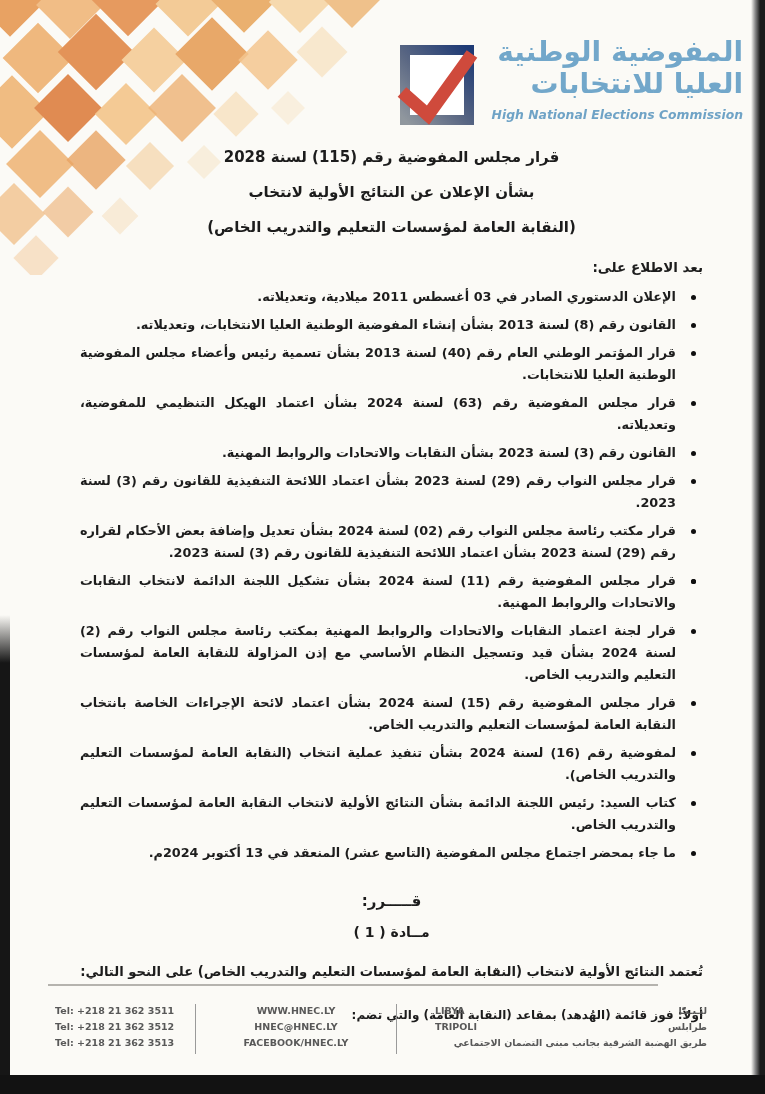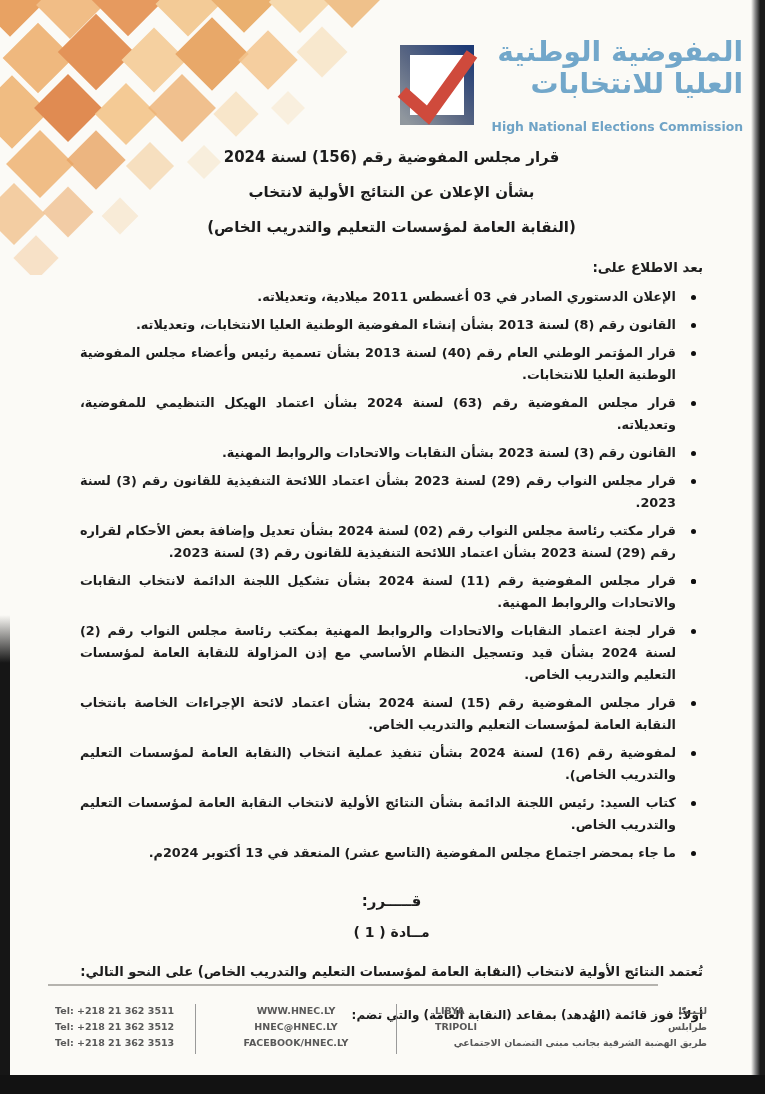--- a/index.html
+++ b/index.html
@@ -7,21 +7,21 @@
          font-family:"DejaVu Sans",sans-serif;}
   .paper{position:absolute;inset:0;background:#fbfaf6;}
 
   
   .corner-pattern{position:absolute;top:0;left:0;width:400px;height:275px;pointer-events:none;}
 
   
   .logo-row{position:absolute;top:36px;right:22px;display:flex;gap:13px;align-items:flex-start;}
   .logo-text{text-align:right;direction:rtl;}
   .logo-ar{color:#72a7ca;font-size:28px;font-weight:bold;line-height:1.14;letter-spacing:0;}
-  .logo-en{color:#6fa3c6;font-size:12.4px;font-weight:bold;margin-top:19px;direction:ltr;text-align:left;}
+  .logo-en{color:#6fa3c6;font-size:12.4px;font-weight:bold;margin-top:7px;direction:ltr;text-align:left;font-style:italic;}
 
   
   .content{position:absolute;top:140px;left:80px;right:62px;color:#1c1c1c;}
   .title-block{text-align:center;font-weight:bold;font-size:15px;line-height:35px;direction:rtl;}
   .preamble-heading{margin-top:12px;font-size:13.5px;font-weight:bold;direction:rtl;line-height:20px;margin-bottom:9px;}
   .bullet-item{position:relative;padding-right:27px;direction:rtl;text-align:justify;
                font-size:12.8px;font-weight:bold;line-height:22px;margin-bottom:6px;color:#1d1d1d;}
   .bullet-item .dot{position:absolute;right:7px;top:8.5px;width:5px;height:5px;background:#0f0f0f;border-radius:50%;}
   .decision{margin-top:26px;direction:rtl;}
   .decree-word{text-align:center;font-size:15px;font-weight:bold;line-height:22px;margin-top:12px;}
@@ -111,21 +111,21 @@
       </svg>
       <div class="logo-text">
         <div class="logo-ar">المفوضية الوطنية</div>
         <div class="logo-ar">العليا للانتخابات</div>
         <div class="logo-en">High National Elections Commission</div>
       </div>
     </div>
 
     <div class="content">
       <div class="title-block">
-        <div>قرار مجلس المفوضية رقم (156) لسنة 2024</div>
+        <div>قرار مجلس المفوضية رقم (115) لسنة 2028</div>
         <div>بشأن الإعلان عن النتائج الأولية لانتخاب</div>
         <div>(النقابة العامة لمؤسسات التعليم والتدريب الخاص)</div>
       </div>
 
       <div class="preamble-heading">بعد الاطلاع على:</div>
 
       <div class="bullets">
         <div class="bullet-item"><span class="dot"></span><span>الإعلان الدستوري الصادر في 03 أغسطس 2011 ميلادية، وتعديلاته.</span></div>
         <div class="bullet-item"><span class="dot"></span><span>القانون رقم (8) لسنة 2013 بشأن إنشاء المفوضية الوطنية العليا الانتخابات، وتعديلاته.</span></div>
         <div class="bullet-item"><span class="dot"></span><span>قرار المؤتمر الوطني العام رقم (40) لسنة 2013 بشأن تسمية رئيس وأعضاء مجلس المفوضية الوطنية العليا للانتخابات.</span></div>

